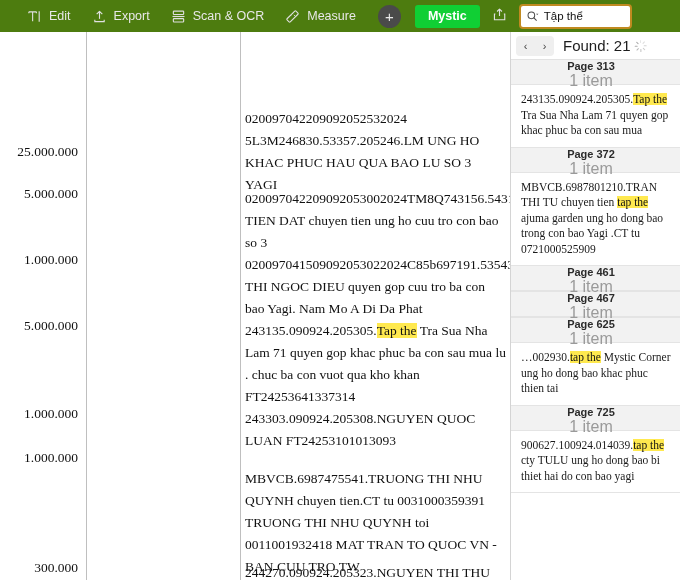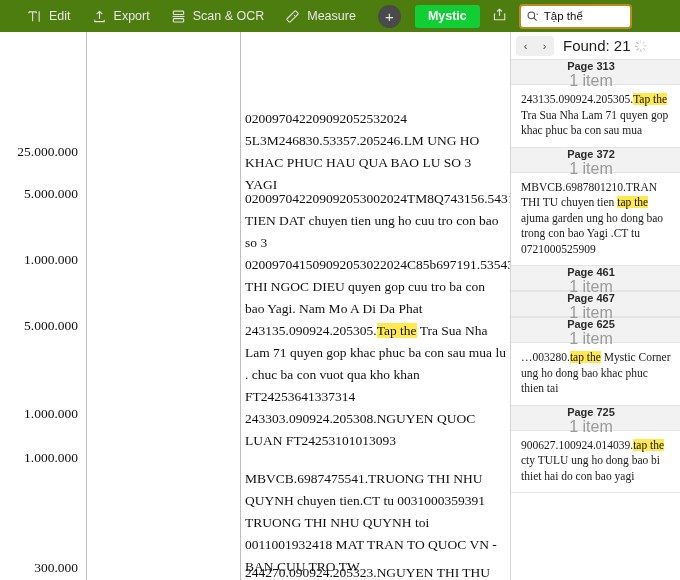--- a/index.html
+++ b/index.html
@@ -372,21 +372,21 @@
         <div class="result-page-row">
           <span class="result-page-label">Page 467</span>
           <span class="result-count">1 item</span>
         </div>
       </div>
       <div class="result-group">
         <div class="result-page-row">
           <span class="result-page-label">Page 625</span>
           <span class="result-count">1 item</span>
         </div>
-        <div class="result-snippet"><span>…003280.</span><span class="hl">tap the</span><span> Mystic Corner ung ho dong bao khac phuc thien tai</span></div>
+        <div class="result-snippet"><span>…002930.</span><span class="hl">tap the</span><span> Mystic Corner ung ho dong bao khac phuc thien tai</span></div>
       </div>
       <div class="result-group">
         <div class="result-page-row">
           <span class="result-page-label">Page 725</span>
           <span class="result-count">1 item</span>
         </div>
         <div class="result-snippet"><span>900627.100924.014039.</span><span class="hl">tap the</span><span> cty TULU ung ho dong bao bi thiet hai do con bao yagi</span></div>
       </div>
     </div>
 </div>

